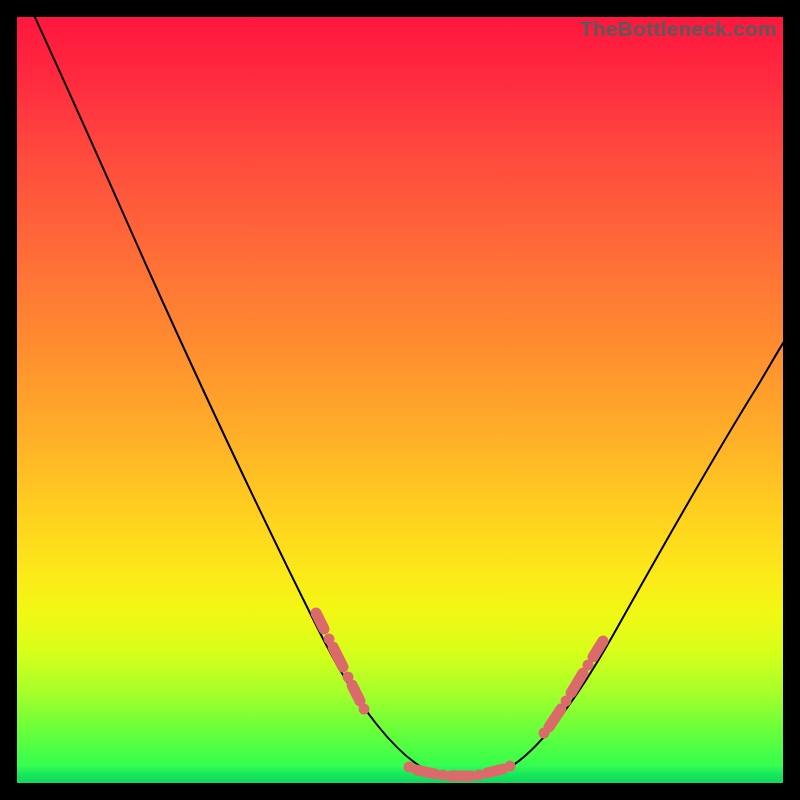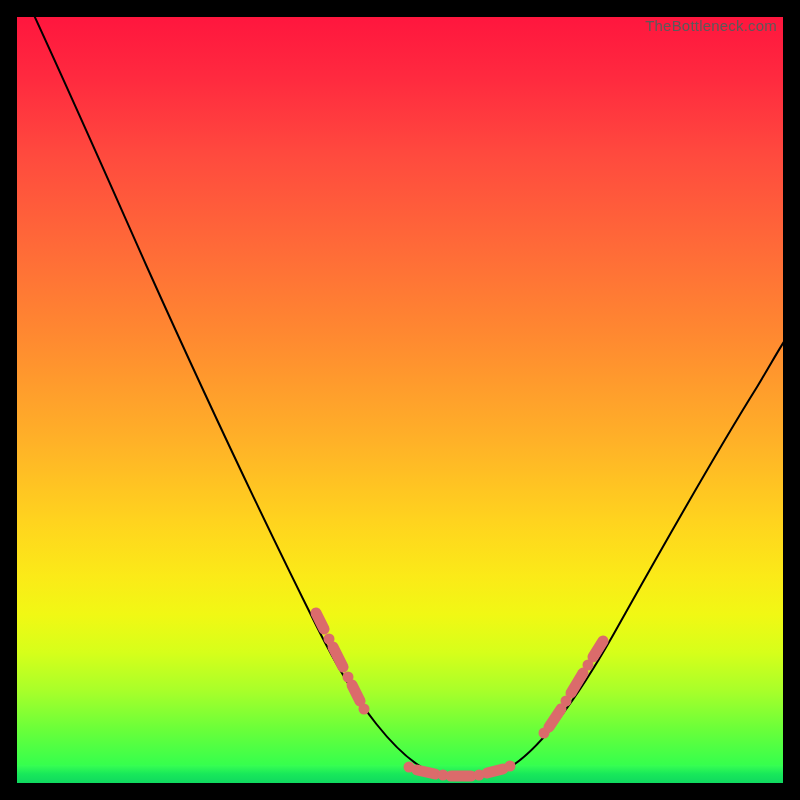--- a/index.html
+++ b/index.html
@@ -51,22 +51,22 @@
       to bottom,
       #38ff52 0%,
       #18e85a 50%,
       #10d860 100%
     );
   }
   .watermark {
     position: absolute;
     top: 0px;
     right: 6px;
-    font-size: 15px;
-    font-weight: 400;
+    font-size: 21px;
+    font-weight: 700;
     color: #5a5a5a;
     letter-spacing: 0.2px;
   }
   svg.curve {
     position: absolute;
     left: 0;
     top: 0;
     width: 766px;
     height: 766px;
   }

